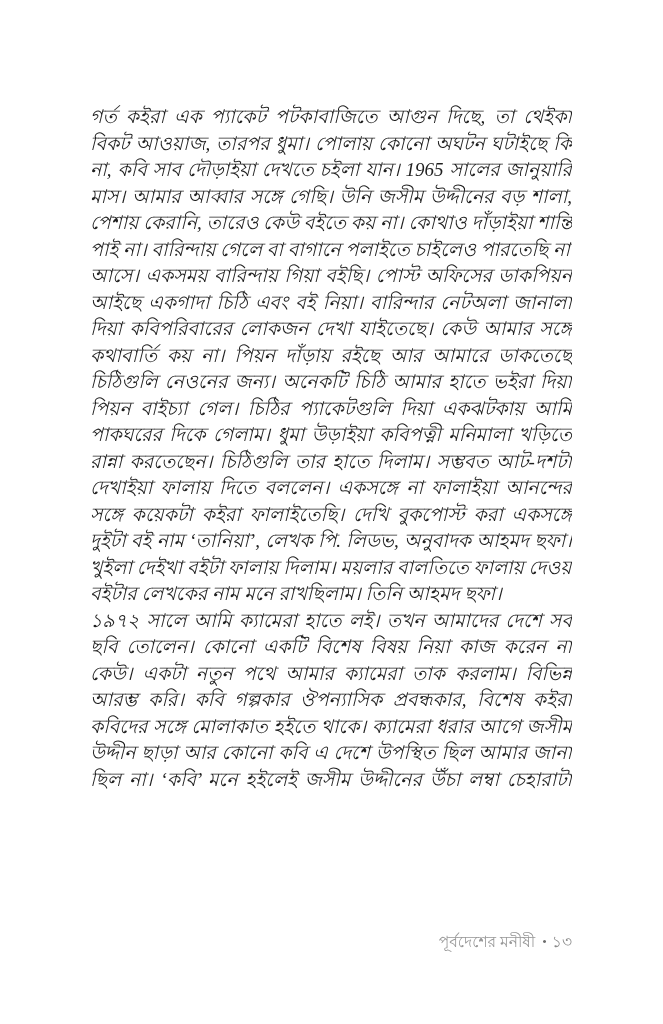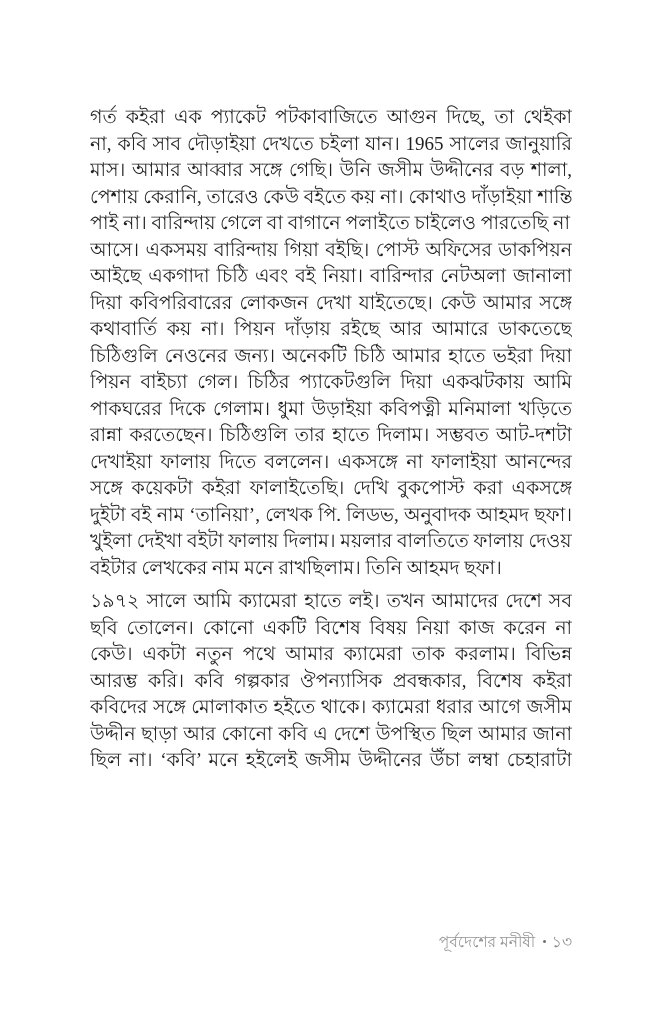--- a/index.html
+++ b/index.html
@@ -19,23 +19,23 @@
     position: absolute;
     left: 90px;
     top: 104px;
     width: 482px;
     color: #1f1f1f;
     font-size: 19px;
     line-height: 26.5px;
   }
   .paragraph {
     margin: 0;
+    font-style: italic;
   }
   .paragraph + .paragraph {
-    margin-top: 7px;
   }
   .line {
     text-align: justify;
     text-align-last: justify;
     white-space: nowrap;
     height: 26.5px;
     overflow: hidden;
   }
   .line.para-end {
     text-align-last: left;
@@ -63,20 +63,21 @@
 </style>
 </head>
 <body>
 
 <div class="page">
 
   <div class="text-block">
 
     <div class="paragraph">
       <div class="line">গর্ত কইরা এক প্যাকেট পটকাবাজিতে আগুন দিছে, তা থেইকা</div>
+      <div class="line">বিকট আওয়াজ, তারপর ধুমা। পোলায় কোনো অঘটন ঘটাইছে কি</div>
       <div class="line">না, কবি সাব দৌড়াইয়া দেখতে চইলা যান। 1965 সালের জানুয়ারি</div>
       <div class="line">মাস। আমার আব্বার সঙ্গে গেছি। উনি জসীম উদ্দীনের বড় শালা,</div>
       <div class="line">পেশায় কেরানি, তারেও কেউ বইতে কয় না। কোথাও দাঁড়াইয়া শান্তি</div>
       <div class="line">পাই না। বারিন্দায় গেলে বা বাগানে পলাইতে চাইলেও পারতেছি না।</div>
       <div class="line">আসে। একসময় বারিন্দায় গিয়া বইছি। পোস্ট অফিসের ডাকপিয়ন</div>
       <div class="line">আইছে একগাদা চিঠি এবং বই নিয়া। বারিন্দার নেটঅলা জানালা</div>
       <div class="line">দিয়া কবিপরিবারের লোকজন দেখা যাইতেছে। কেউ আমার সঙ্গে</div>
       <div class="line">কথাবার্তি কয় না। পিয়ন দাঁড়ায় রইছে আর আমারে ডাকতেছে</div>
       <div class="line">চিঠিগুলি নেওনের জন্য। অনেকটি চিঠি আমার হাতে ভইরা দিয়া</div>
       <div class="line">পিয়ন বাইচ্যা গেল। চিঠির প্যাকেটগুলি দিয়া একঝটকায় আমি</div>

